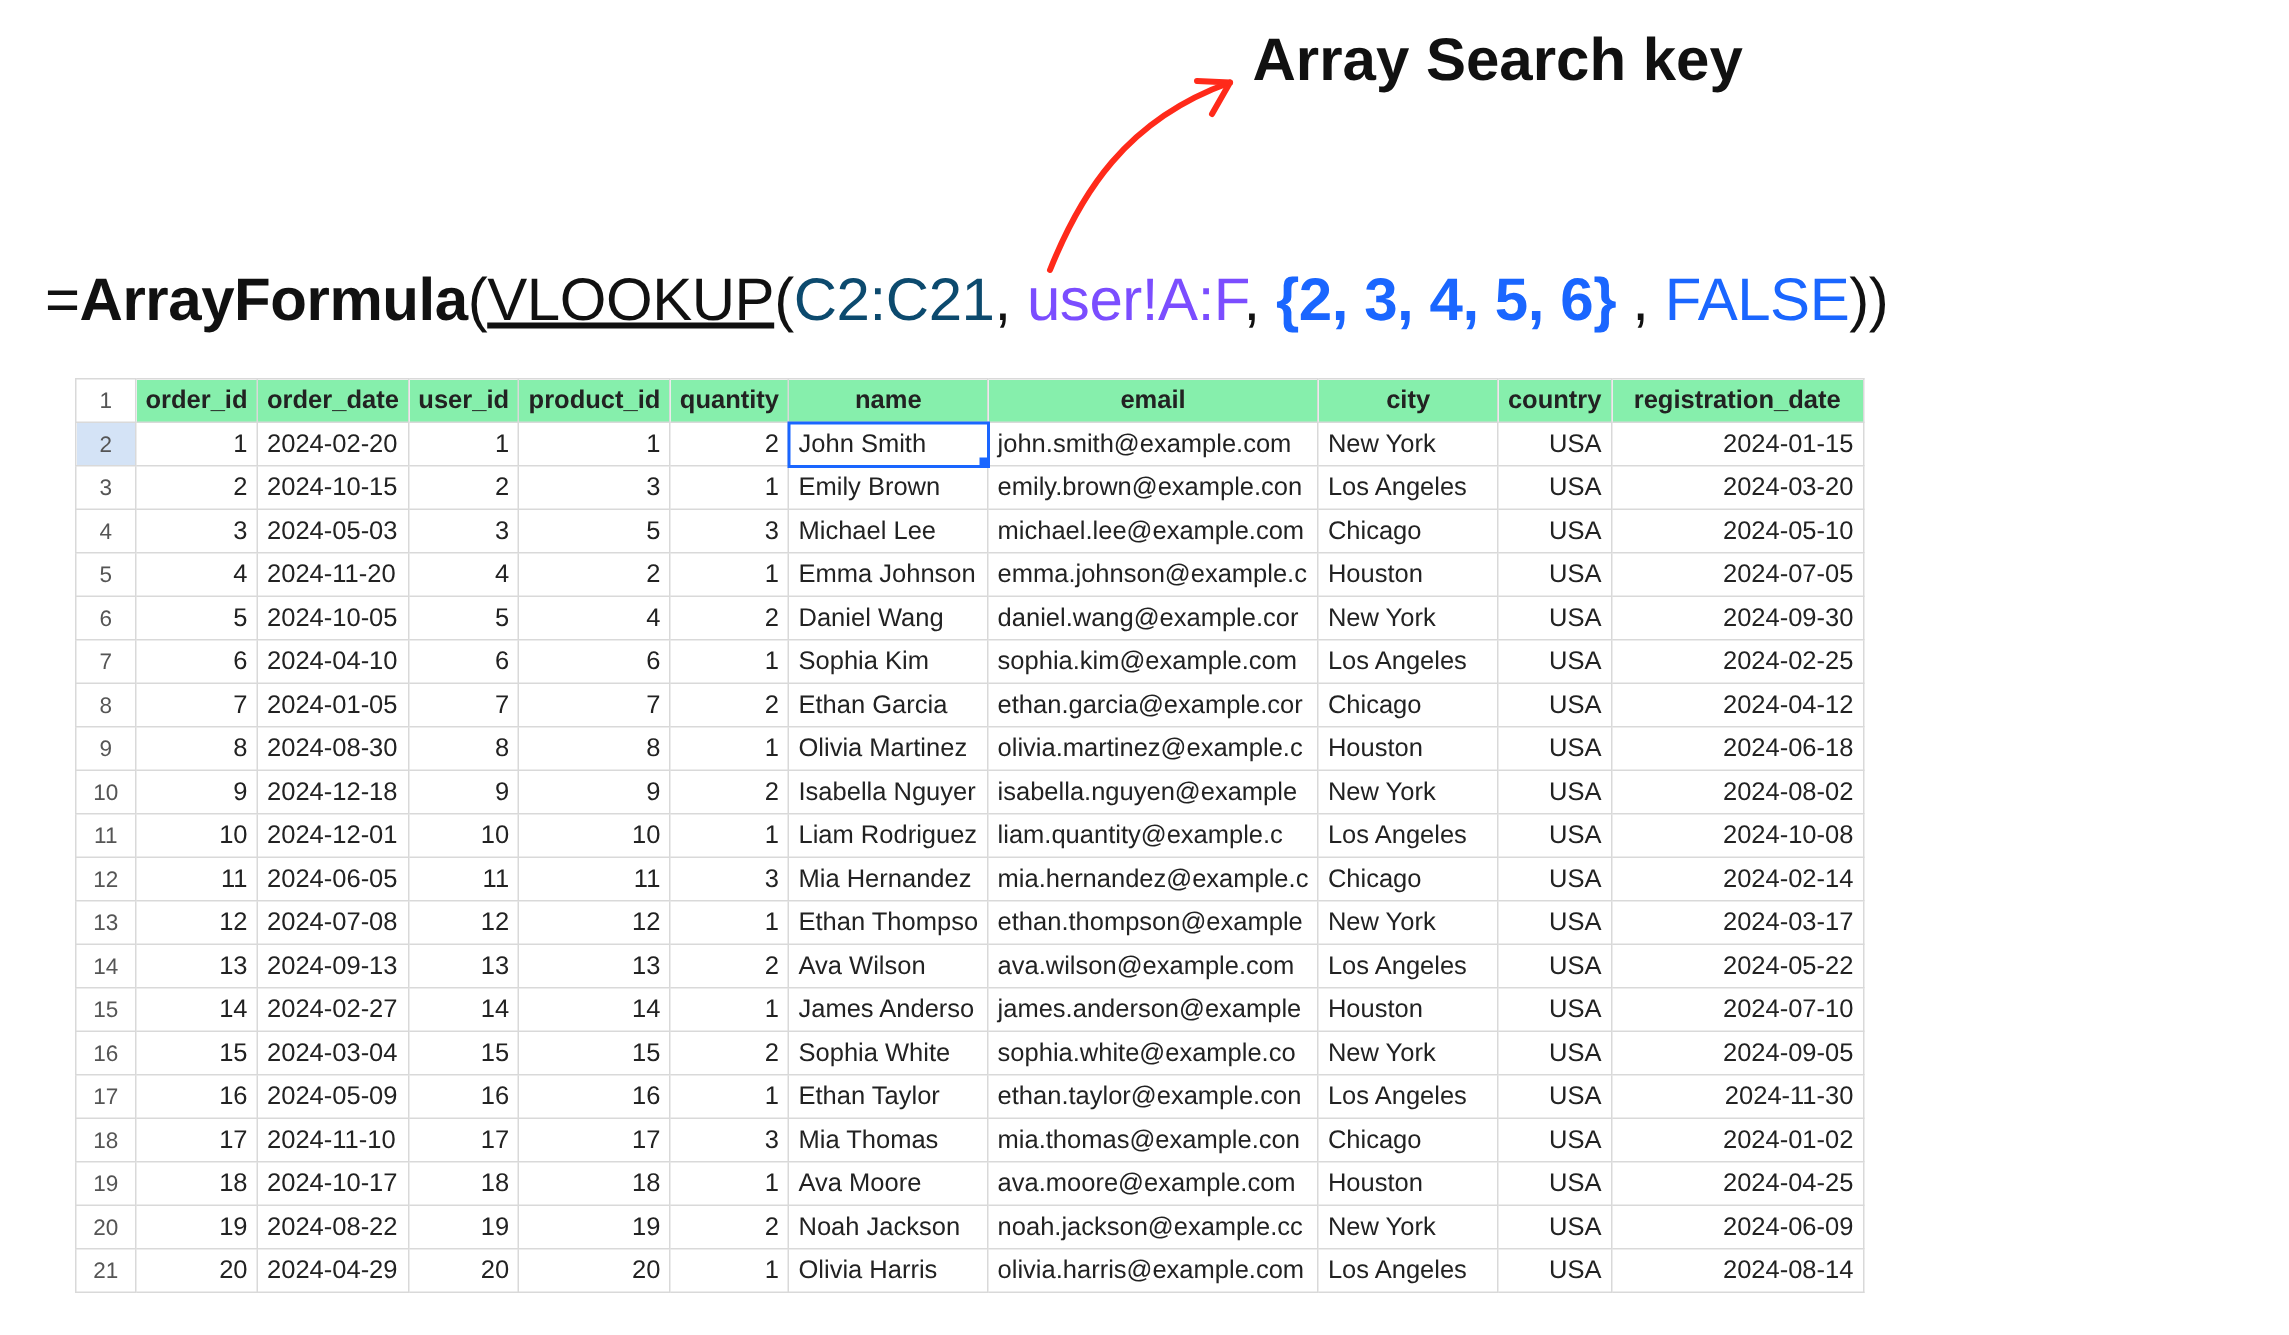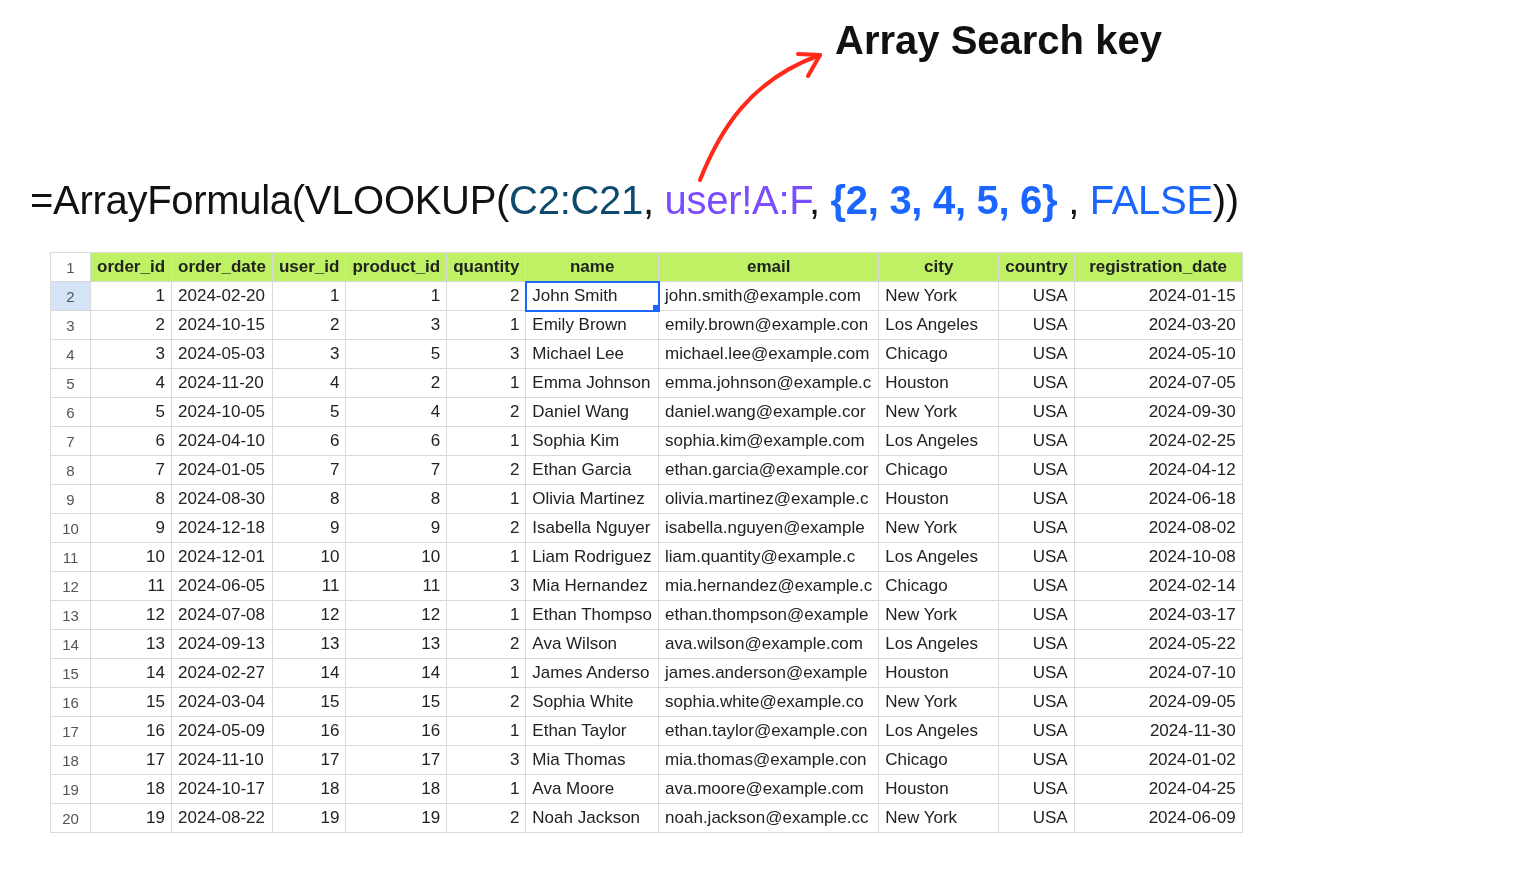--- a/index.html
+++ b/index.html
@@ -34,22 +34,22 @@
     position: absolute;
     top: 178px;
     left: 30px;
     font-size: 40px;
     font-family: Arial, sans-serif;
     color: #111;
     white-space: nowrap;
     letter-spacing: -0.3px;
   }
   .formula .eq { font-weight: 400; }
-  .formula .af { font-weight: 400; text-align: right; }
-  .formula .vl { font-weight: 400; }
+  .formula .af { font-weight: 700; text-align: right; }
+  .formula .vl { font-weight: 400; text-decoration: underline; }
   .formula .range1 { color: #0c4a6e; font-weight: 400; }
   .formula .sheetref { color: #7b4dff; font-weight: 400; }
   .formula .braces { color: #1a66ff; font-weight: 900; }
   .formula .false { color: #1a66ff; font-weight: 400; }
   .formula .comma { color: #111; font-weight: 400; }
 
   .sheet {
     position: absolute;
     top: 252px;
     left: 50px;
@@ -71,21 +71,21 @@
     min-width: 40px;
     text-align: center;
     background: #fff;
     color: #555;
     font-weight: 400;
     font-size: 15px;
   }
   .sheet thead th {
     text-align: center;
     font-weight: 700;
-    background: #bef264;
+    background: #86efac;
   }
   .sheet td { background: #fff; }
 
   .col-order-id   { width: 80px;  text-align: right; }
   .col-order-date { width: 96px;  text-align: left; margin-left: 32px;  }
   .col-user-id    { width: 70px;  text-align: right; }
   .col-product-id { width: 98px;  text-align: right; }
   .col-quantity   { width: 76px;  text-align: right; }
   .col-name       { width: 128px; text-align: left;  }
   .col-email      { width: 202px; text-align: left;  }
@@ -387,14 +387,27 @@
         <td class="col-order-date">2024-08-22</td>
         <td class="col-user-id">19</td>
         <td class="col-product-id">19</td>
         <td class="col-quantity">2</td>
         <td class="col-name">Noah Jackson</td>
         <td class="col-email">noah.jackson@example.cc</td>
         <td class="col-city">New York</td>
         <td class="col-country">USA</td>
         <td class="col-regdate">2024-06-09</td>
       </tr>
+      <tr>
+        <td class="rownum">21</td>
+        <td class="col-order-id">20</td>
+        <td class="col-order-date">2024-04-29</td>
+        <td class="col-user-id">20</td>
+        <td class="col-product-id">20</td>
+        <td class="col-quantity">1</td>
+        <td class="col-name">Olivia Harris</td>
+        <td class="col-email">olivia.harris@example.com</td>
+        <td class="col-city">Los Angeles</td>
+        <td class="col-country">USA</td>
+        <td class="col-regdate">2024-08-14</td>
+      </tr>
     </tbody>
 </table>
 
 </body></html>

